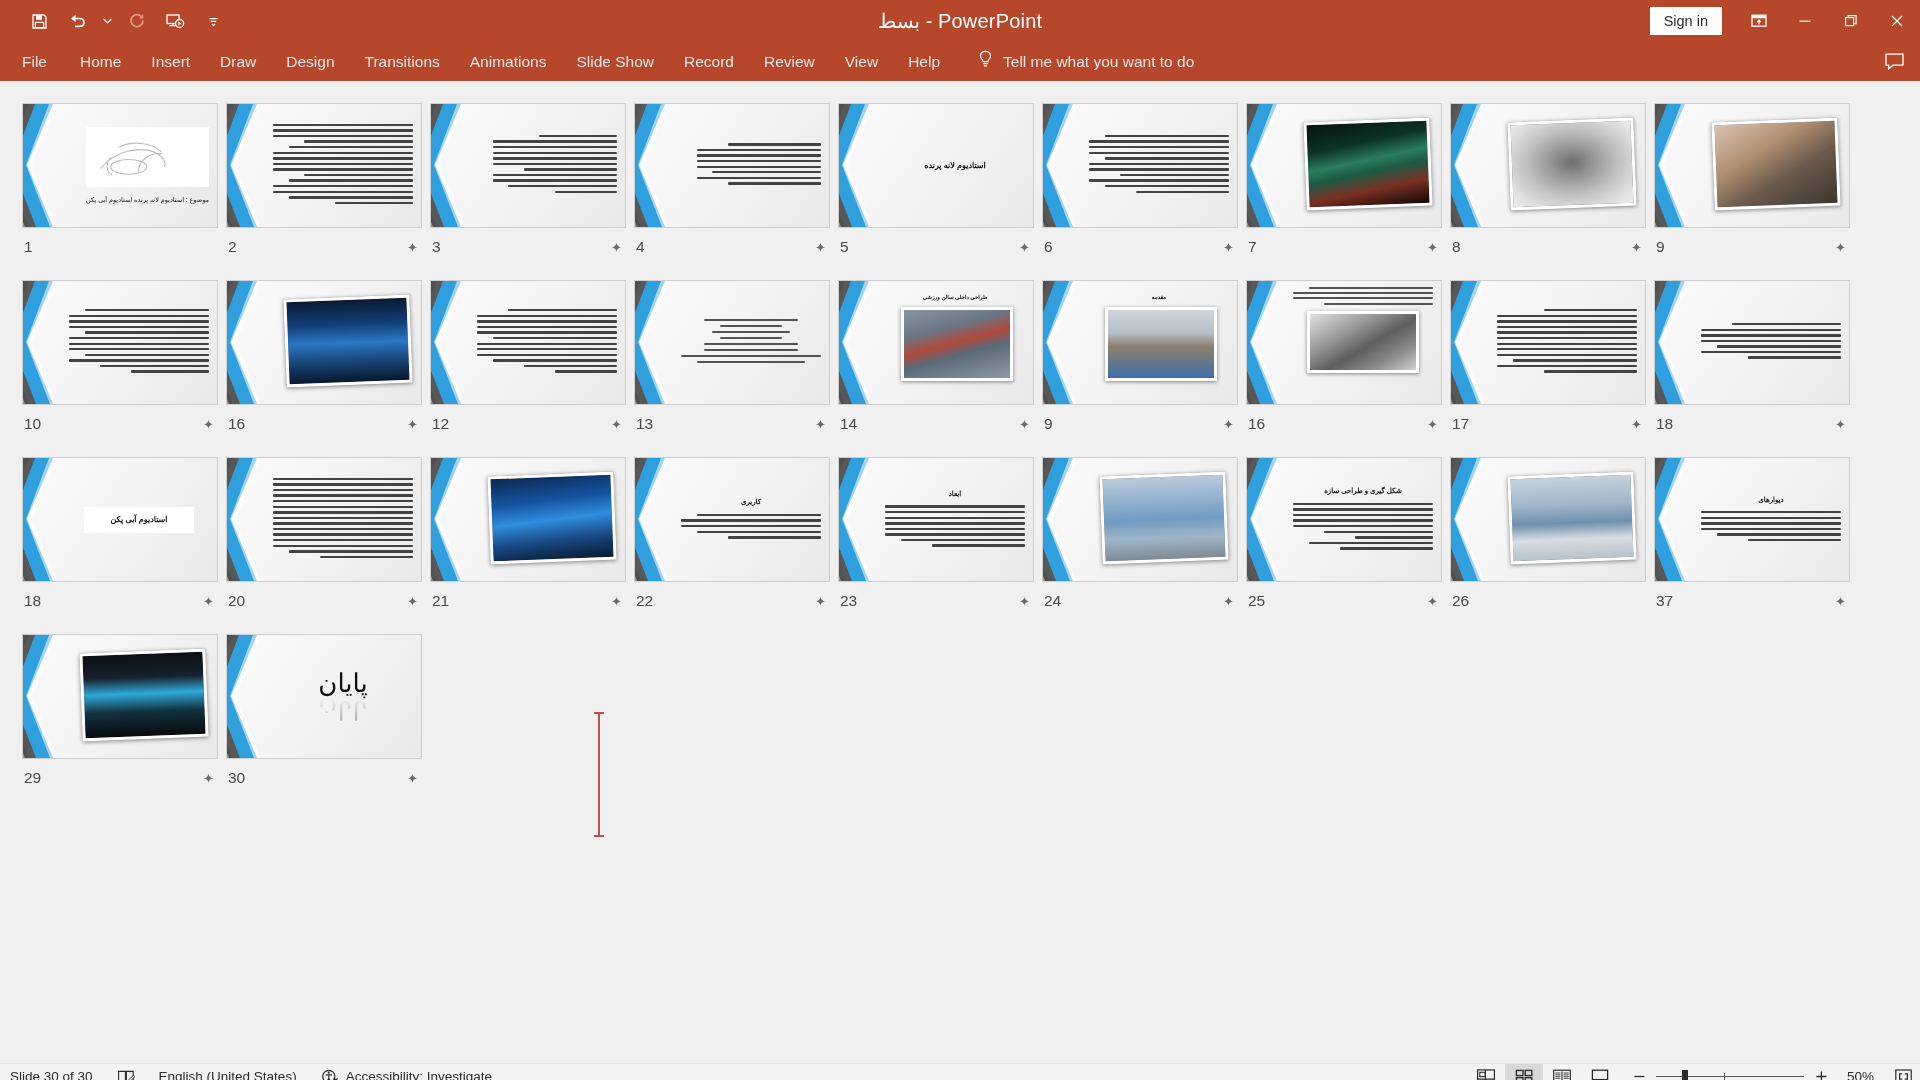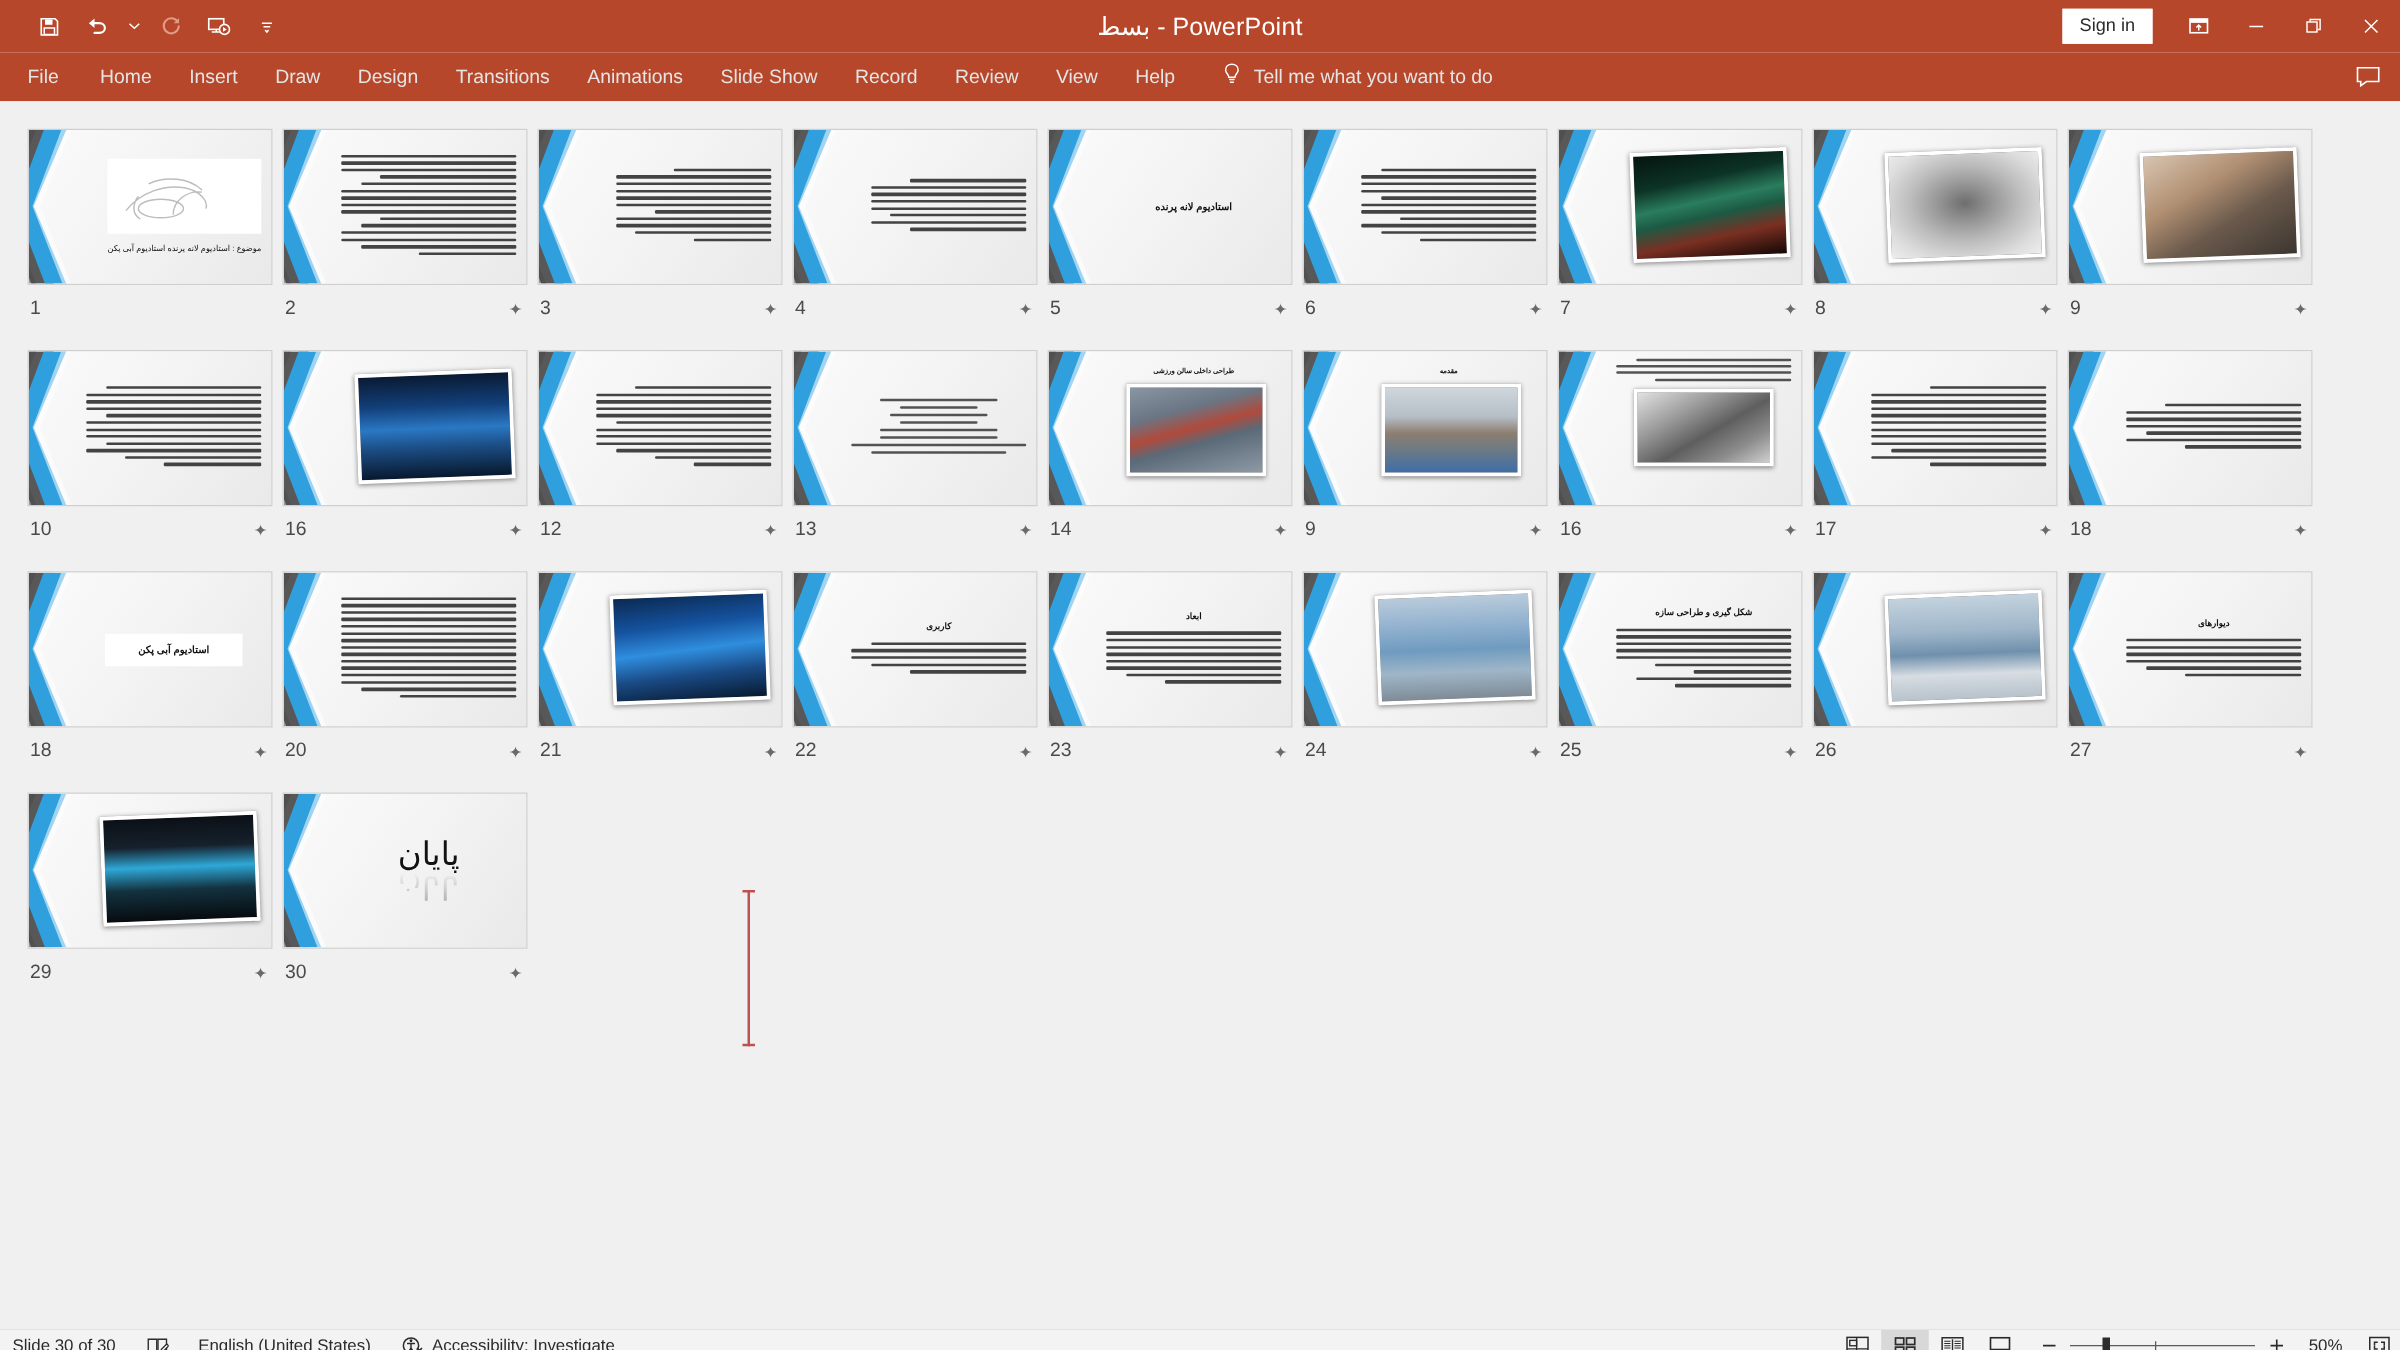--- a/index.html
+++ b/index.html
@@ -1019,21 +1019,21 @@
               <div class="tline" style="width:100.0%;margin-left:0.0%"></div>
               <div class="tline" style="width:100.0%;margin-left:0.0%"></div>
               <div class="tline" style="width:100.0%;margin-left:0.0%"></div>
               <div class="tline" style="width:100.0%;margin-left:0.0%"></div>
               <div class="tline" style="width:88.9%;margin-left:11.1%"></div>
               <div class="tline" style="width:66.7%;margin-left:33.3%"></div>
             </div>
           </div>
         </div>
         <div class="cap">
-          <span class="cap-num">27</span>
+          <span class="cap-num">37</span>
           <span class="star">✦</span>
         </div>
       </div>
       <div class="cell">
         <div class="thumbwrap">
           <div class="slide">
             <div class="chev">
               <svg viewBox="0 0 64 125" preserveAspectRatio="none">
                 <path d="M0 0 L20 0 L-6 62 L20 125 L2 125 L-22 62 Z" fill="#4a4a4a" opacity=".92"></path>
                 <path d="M12 0 L30 0 L4 62 L30 125 L13 125 L-11 62 Z" fill="#2f9fdd"></path>

